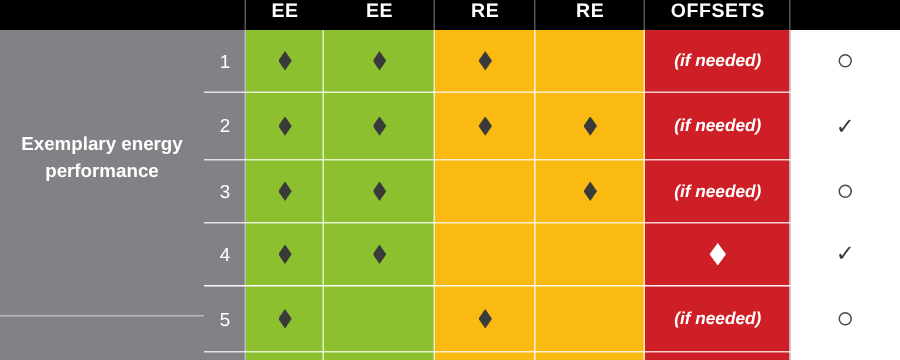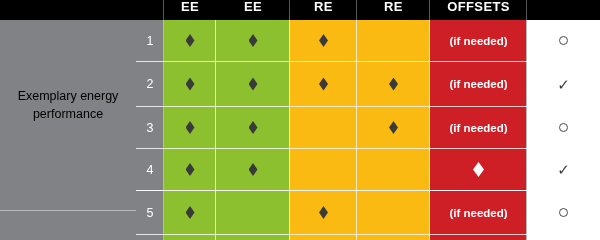--- a/index.html
+++ b/index.html
@@ -62,23 +62,23 @@
   .sidebar-label {
     position: absolute;
     left: 0;
     top: 0;
     width: 136px;
     height: 170px;
     display: flex;
     align-items: center;
     justify-content: center;
     text-align: center;
-    color: #000000;
+    color: #ffffff;
     font-size: 12.5px;
-    font-weight: 400;
+    font-weight: 700;
     line-height: 1.45;
     padding: 0 8px;
     box-sizing: border-box;
   }
   .sidebar-divider {
     position: absolute;
     left: 0;
     top: 190px;
     width: 136px;
     height: 1px;
@@ -158,20 +158,21 @@
   }
   .diamond.light {
     background: #ffffff;
     width: 11px;
     height: 15px;
   }
 
   .note-text {
     color: #ffffff;
     font-size: 11.5px;
+    font-style: italic;
     font-weight: 700;
     white-space: nowrap;
   }
 
   .mark-circle {
     width: 9px;
     height: 9px;
     border: 1.6px solid #4a4a4a;
     border-radius: 50%;
     box-sizing: border-box;

